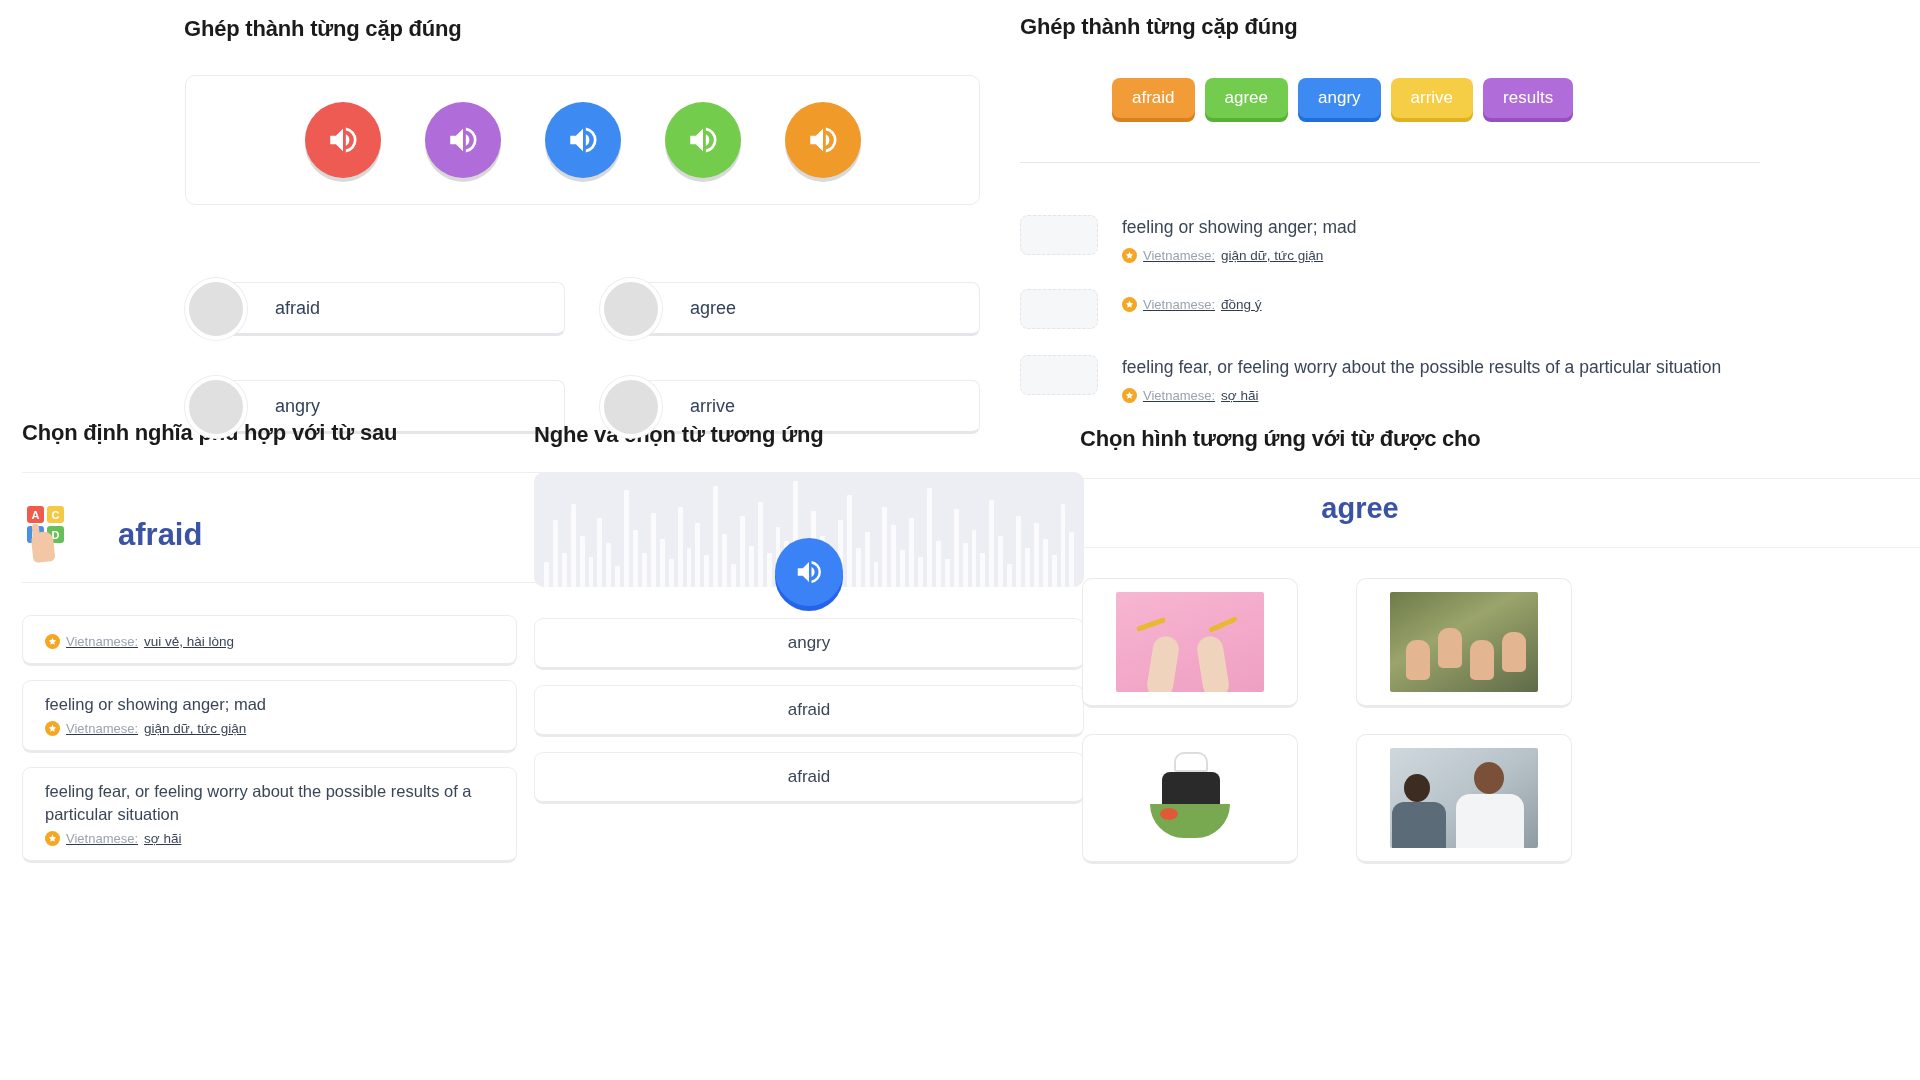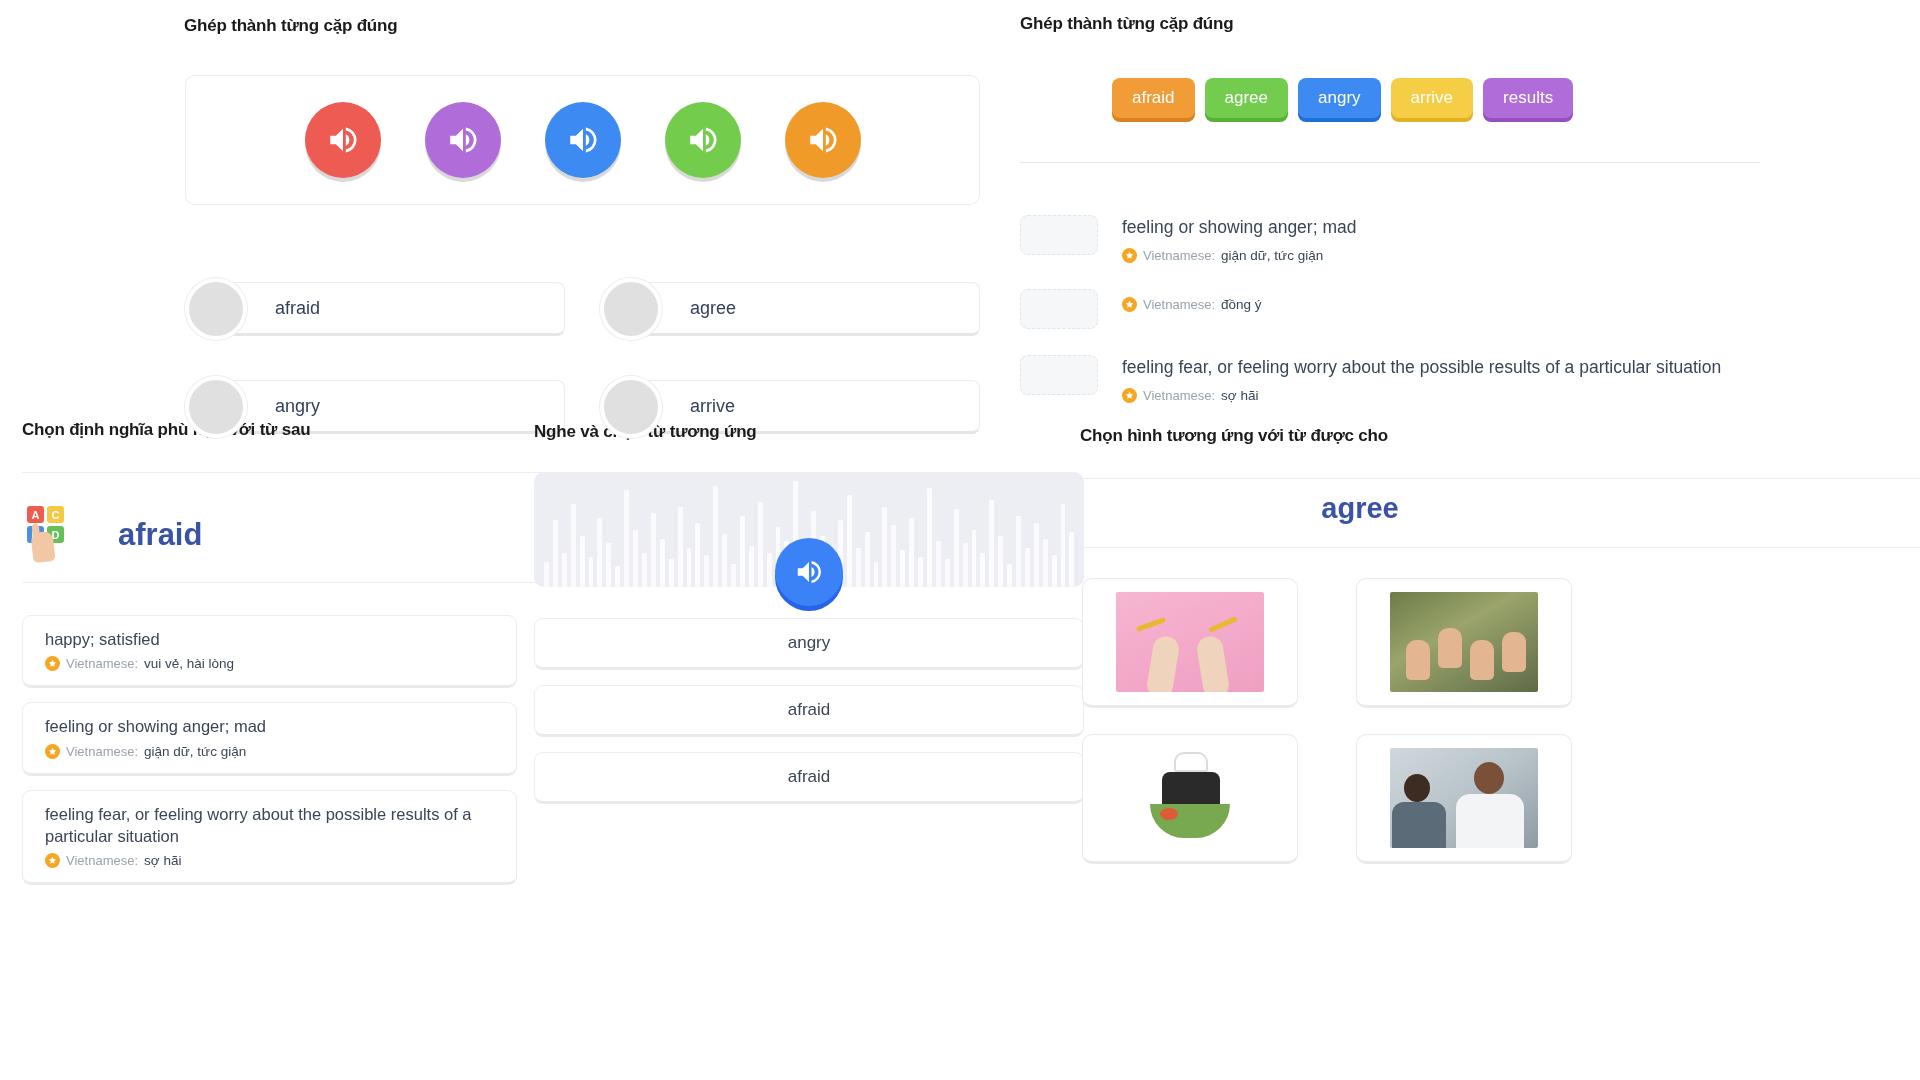--- a/index.html
+++ b/index.html
@@ -7,21 +7,21 @@
     width: 1920px; height: 1080px;
     background: #ffffff;
     font-family: "Liberation Sans", sans-serif;
     color: #2e3a4d;
     overflow: hidden;
   }
   .page { position: relative; width: 1920px; height: 1080px; }
 
   
   .section-title {
-    font-size: 17px;
+    font-size: 22px;
     font-weight: 700;
     color: #1b1b1b;
     letter-spacing: -0.2px;
   }
 
   
   #top-left { position: absolute; left: 0; top: 0; width: 960px; height: 500px; }
   #tl-title { position: absolute; left: 184px; top: 16px; }
 
   .audio-box {
@@ -90,21 +90,21 @@
   .def-list { position: absolute; left: 0px; top: 215px; width: 790px; }
   .def-row { display: flex; gap: 24px; margin-bottom: 26px; }
   .def-slot {
     flex: 0 0 78px; height: 40px;
     border: 1px dashed #e1e4e8;
     border-radius: 8px;
     background: #f6f7f9;
   }
   .def-body { flex: 1; }
   .def-text { font-size: 17.5px; line-height: 1.42; color: #3a4656; }
-  .vn-line { display: flex; align-items: center; gap: 6px; margin-top: 8px; }
+  .vn-line { display: flex; align-items: center; gap: 6px; margin-top: 8px; text-decoration: underline; }
   .star {
     width: 15px; height: 15px; border-radius: 50%;
     background: #f5a623;
     display: inline-flex; align-items: center; justify-content: center;
     flex: 0 0 15px;
   }
   .star svg { width: 9px; height: 9px; fill: #fff; }
   .vn-label { font-size: 13px; color: #9aa2ad; }
   .vn-val { font-size: 13.5px; color: #3a4656; }
 
@@ -384,21 +384,20 @@
         <div class="abcd-tile t-b">B</div>
         <div class="abcd-tile t-d">D</div>
         <div class="hand"></div>
       </div>
       <div class="word-big">afraid</div>
     </div>
     <div class="bl-divider2"></div>
 
     <div class="opt-list" id="blOpts">
         <div class="opt-card">
-          <div class="opt-text">happy; satisfied</div>
           <div class="vn-line">
             <span class="star">
               <svg viewBox="0 0 24 24">
                 <path d="M12 2l2.9 6.3 6.8.8-5 4.7 1.3 6.9L12 17.4 6 20.7l1.3-6.9-5-4.7 6.8-.8z"></path>
               </svg>
             </span>
             <span class="vn-label">Vietnamese:</span>
             <span class="vn-val">vui vẻ, hài lòng</span>
           </div>
         </div>

